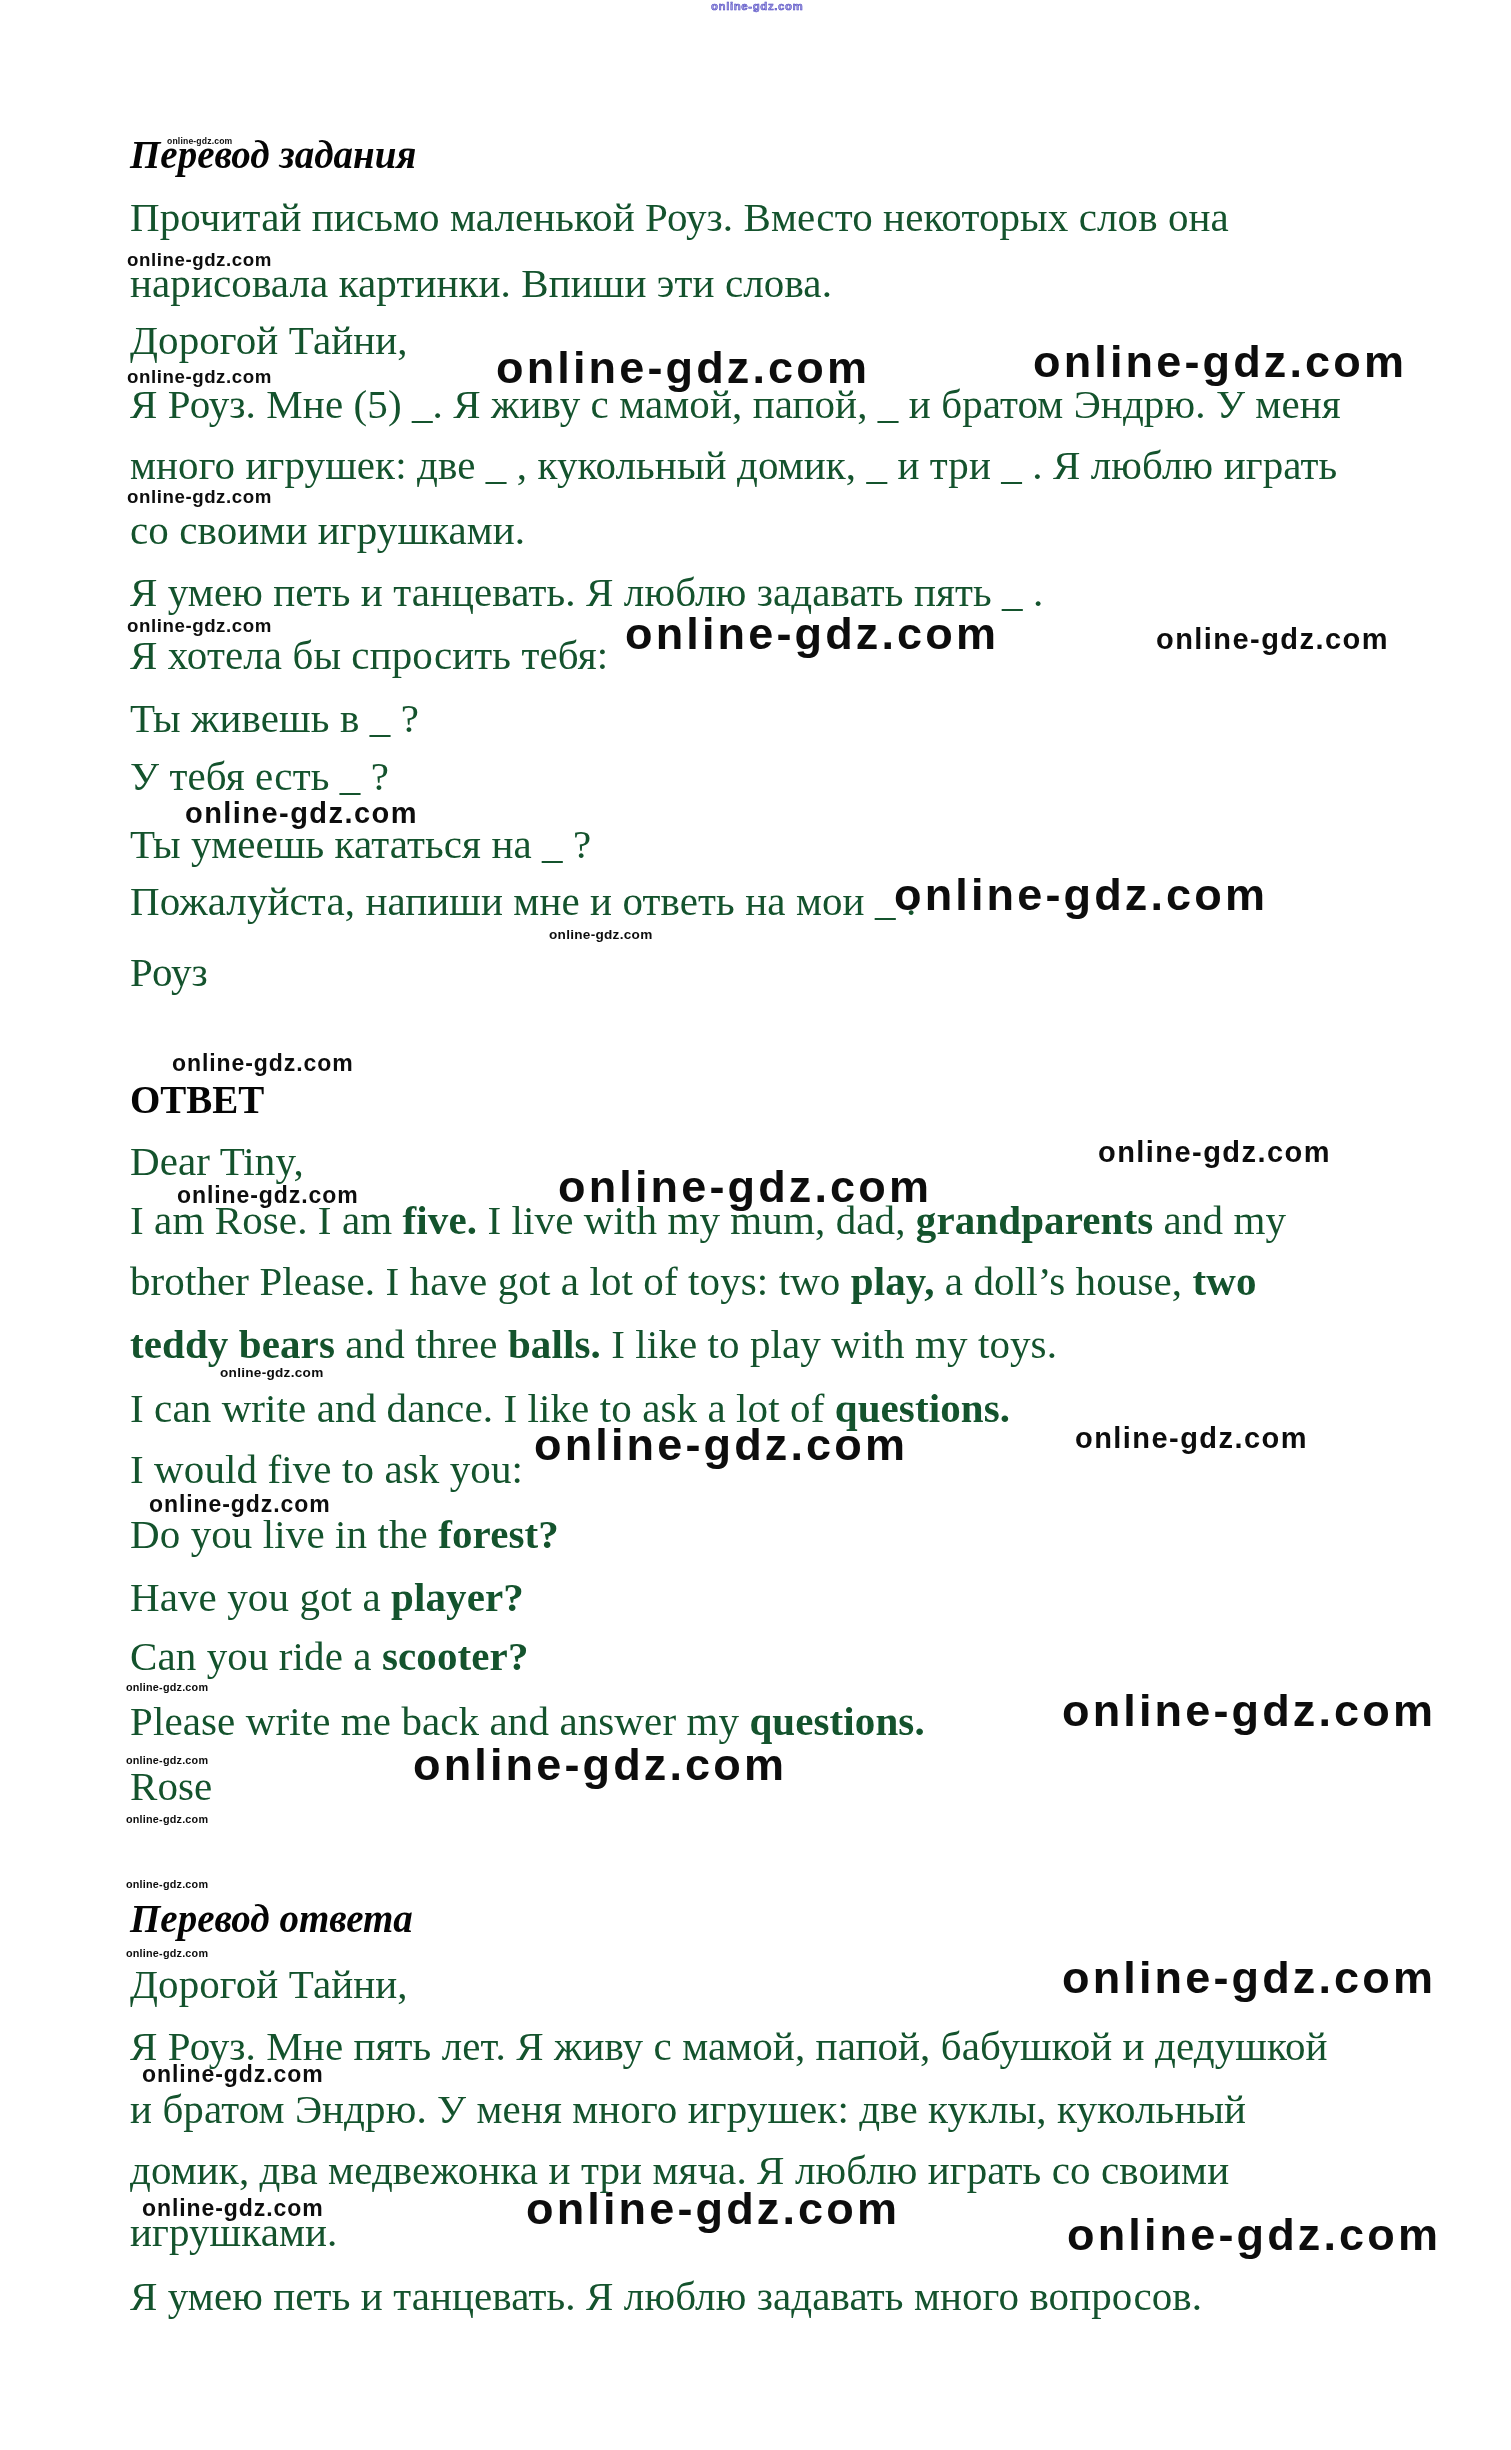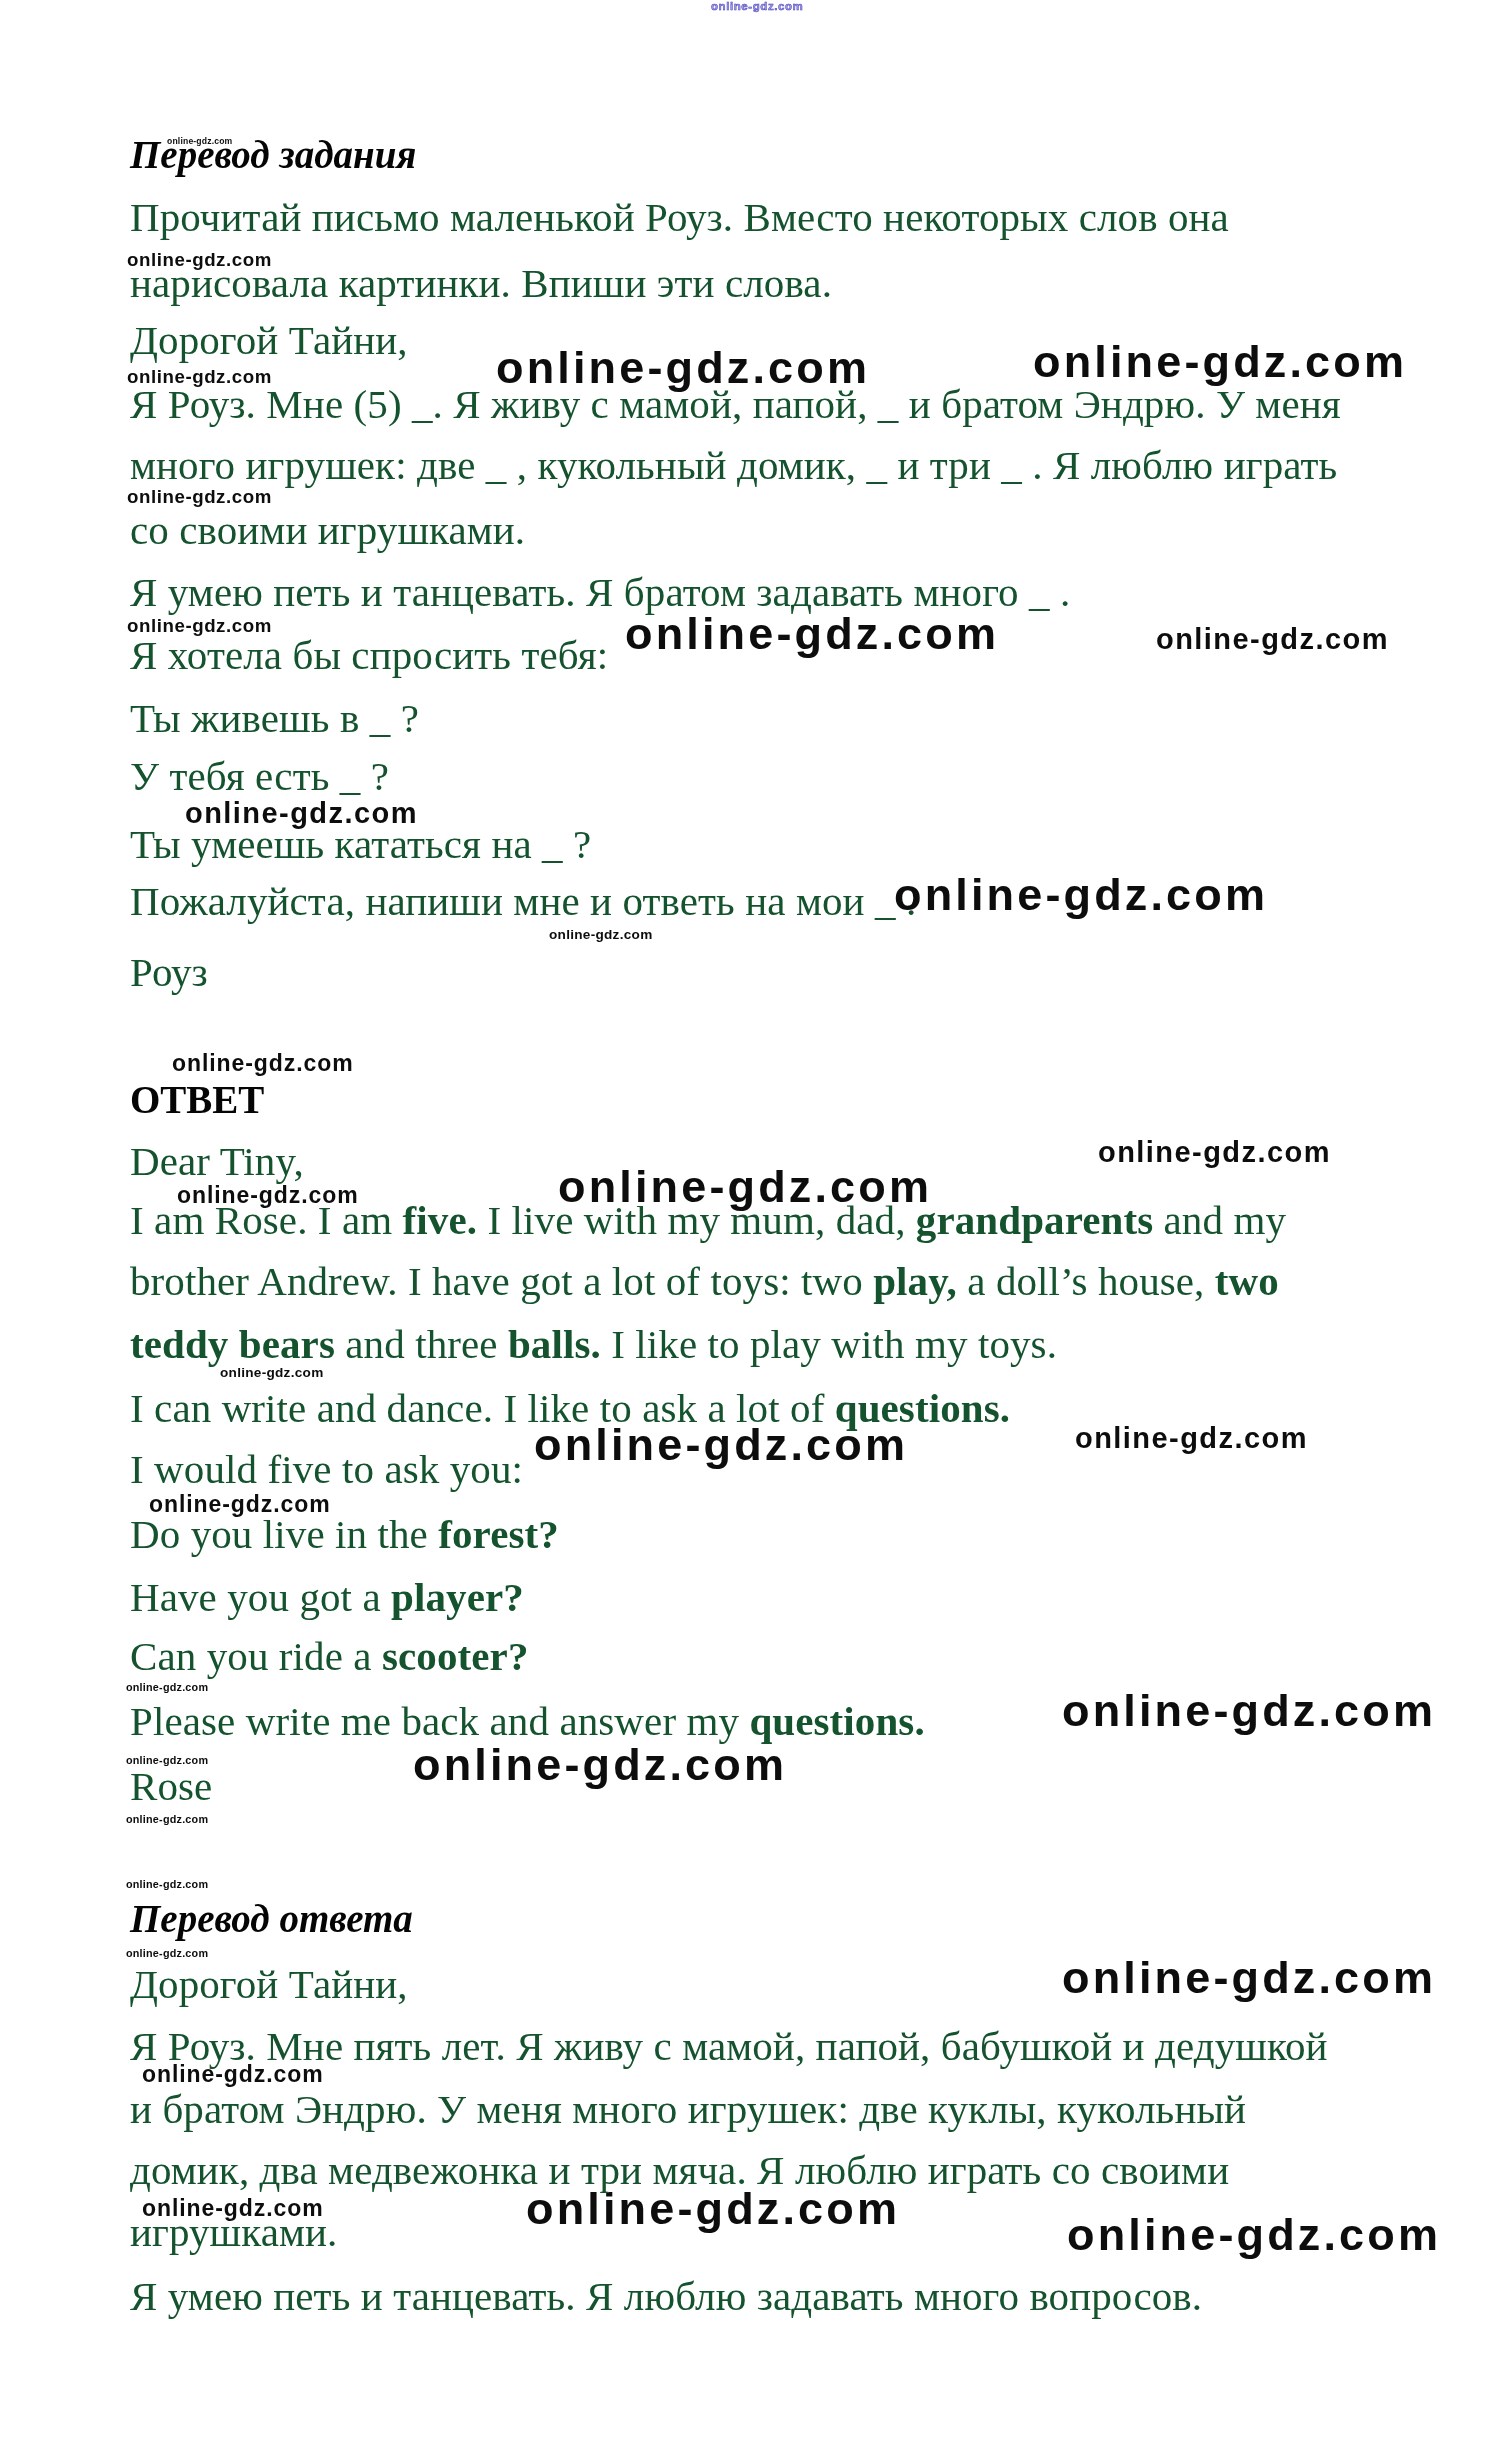--- a/index.html
+++ b/index.html
@@ -105,34 +105,34 @@
   <span class="wm wm-xl" style="left:1067px;top:2212px">online-gdz.com</span>
 
   <div>
     <div class="h-italic" style="left:130px;top:135px">Перевод задания</div>
     <div class="tline" style="left:130px;top:197px">Прочитай письмо маленькой Роуз. Вместо некоторых слов она</div>
     <div class="tline" style="left:130px;top:263px">нарисовала картинки. Впиши эти слова.</div>
     <div class="tline" style="left:130px;top:320px">Дорогой Тайни,</div>
     <div class="tline" style="left:130px;top:384px">Я Роуз. Мне (5) _. Я живу с мамой, папой, _ и братом Эндрю. У меня</div>
     <div class="tline" style="left:130px;top:445px">много игрушек: две _ , кукольный домик, _ и три _ . Я люблю играть</div>
     <div class="tline" style="left:130px;top:510px">со своими игрушками.</div>
-    <div class="tline" style="left:130px;top:572px">Я умею петь и танцевать. Я братом задавать много _ .</div>
+    <div class="tline" style="left:130px;top:572px">Я умею петь и танцевать. Я люблю задавать пять _ .</div>
     <div class="tline" style="left:130px;top:635px">Я хотела бы спросить тебя:</div>
     <div class="tline" style="left:130px;top:698px">Ты живешь в _ ?</div>
     <div class="tline" style="left:130px;top:756px">У тебя есть _ ?</div>
     <div class="tline" style="left:130px;top:824px">Ты умеешь кататься на _ ?</div>
     <div class="tline" style="left:130px;top:881px">Пожалуйста, напиши мне и ответь на мои _ .</div>
     <div class="tline" style="left:130px;top:952px">Роуз</div>
   </div>
 
   <div>
     <div class="h-caps" style="left:130px;top:1080px">ОТВЕТ</div>
     <div class="tline" style="left:130px;top:1141px"><span>Dear Tiny,</span></div>
     <div class="tline" style="left:130px;top:1200px"><span>I am Rose. I am </span><span class="b">five.</span><span> I live with my mum, dad, </span><span class="b">grandparents</span><span> and my</span></div>
-    <div class="tline" style="left:130px;top:1261px"><span>brother Andrew. I have got a lot of toys: two </span><span class="b">play,</span><span> a doll’s house, </span><span class="b">two</span></div>
+    <div class="tline" style="left:130px;top:1261px"><span>brother Please. I have got a lot of toys: two </span><span class="b">play,</span><span> a doll’s house, </span><span class="b">two</span></div>
     <div class="tline" style="left:130px;top:1324px"><span class="b">teddy bears</span><span> and three </span><span class="b">balls.</span><span> I like to play with my toys.</span></div>
     <div class="tline" style="left:130px;top:1388px"><span>I can write and dance. I like to ask a lot of </span><span class="b">questions.</span></div>
     <div class="tline" style="left:130px;top:1449px"><span>I would five to ask you:</span></div>
     <div class="tline" style="left:130px;top:1514px"><span>Do you live in the </span><span class="b">forest?</span></div>
     <div class="tline" style="left:130px;top:1577px"><span>Have you got a </span><span class="b">player?</span></div>
     <div class="tline" style="left:130px;top:1636px"><span>Can you ride a </span><span class="b">scooter?</span></div>
     <div class="tline" style="left:130px;top:1701px"><span>Please write me back and answer my </span><span class="b">questions.</span></div>
     <div class="tline" style="left:130px;top:1766px"><span>Rose</span></div>
   </div>
 

